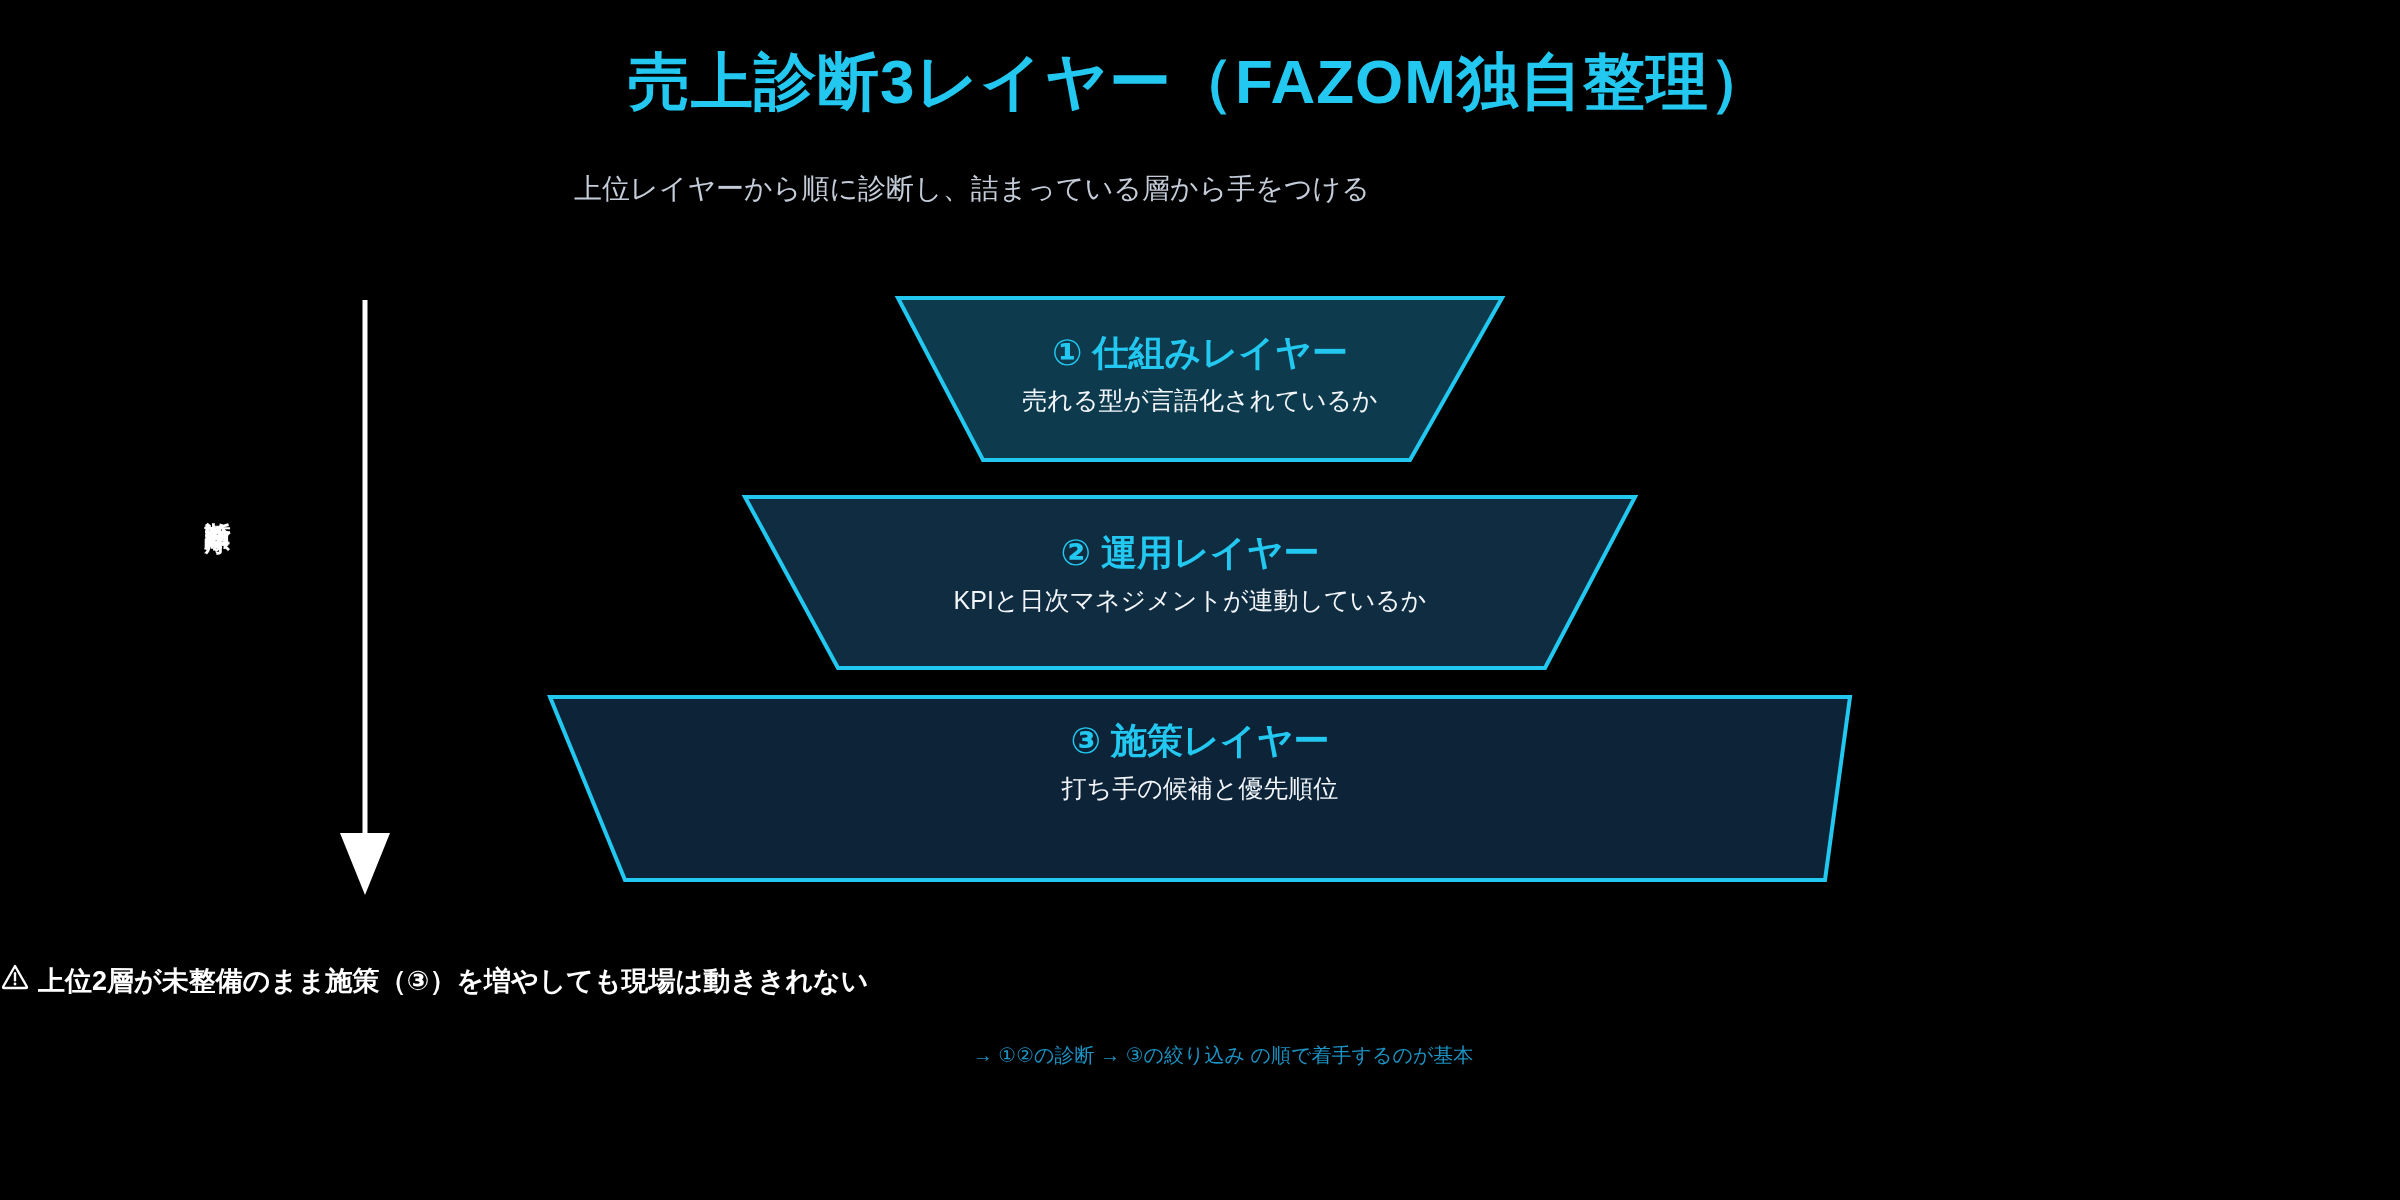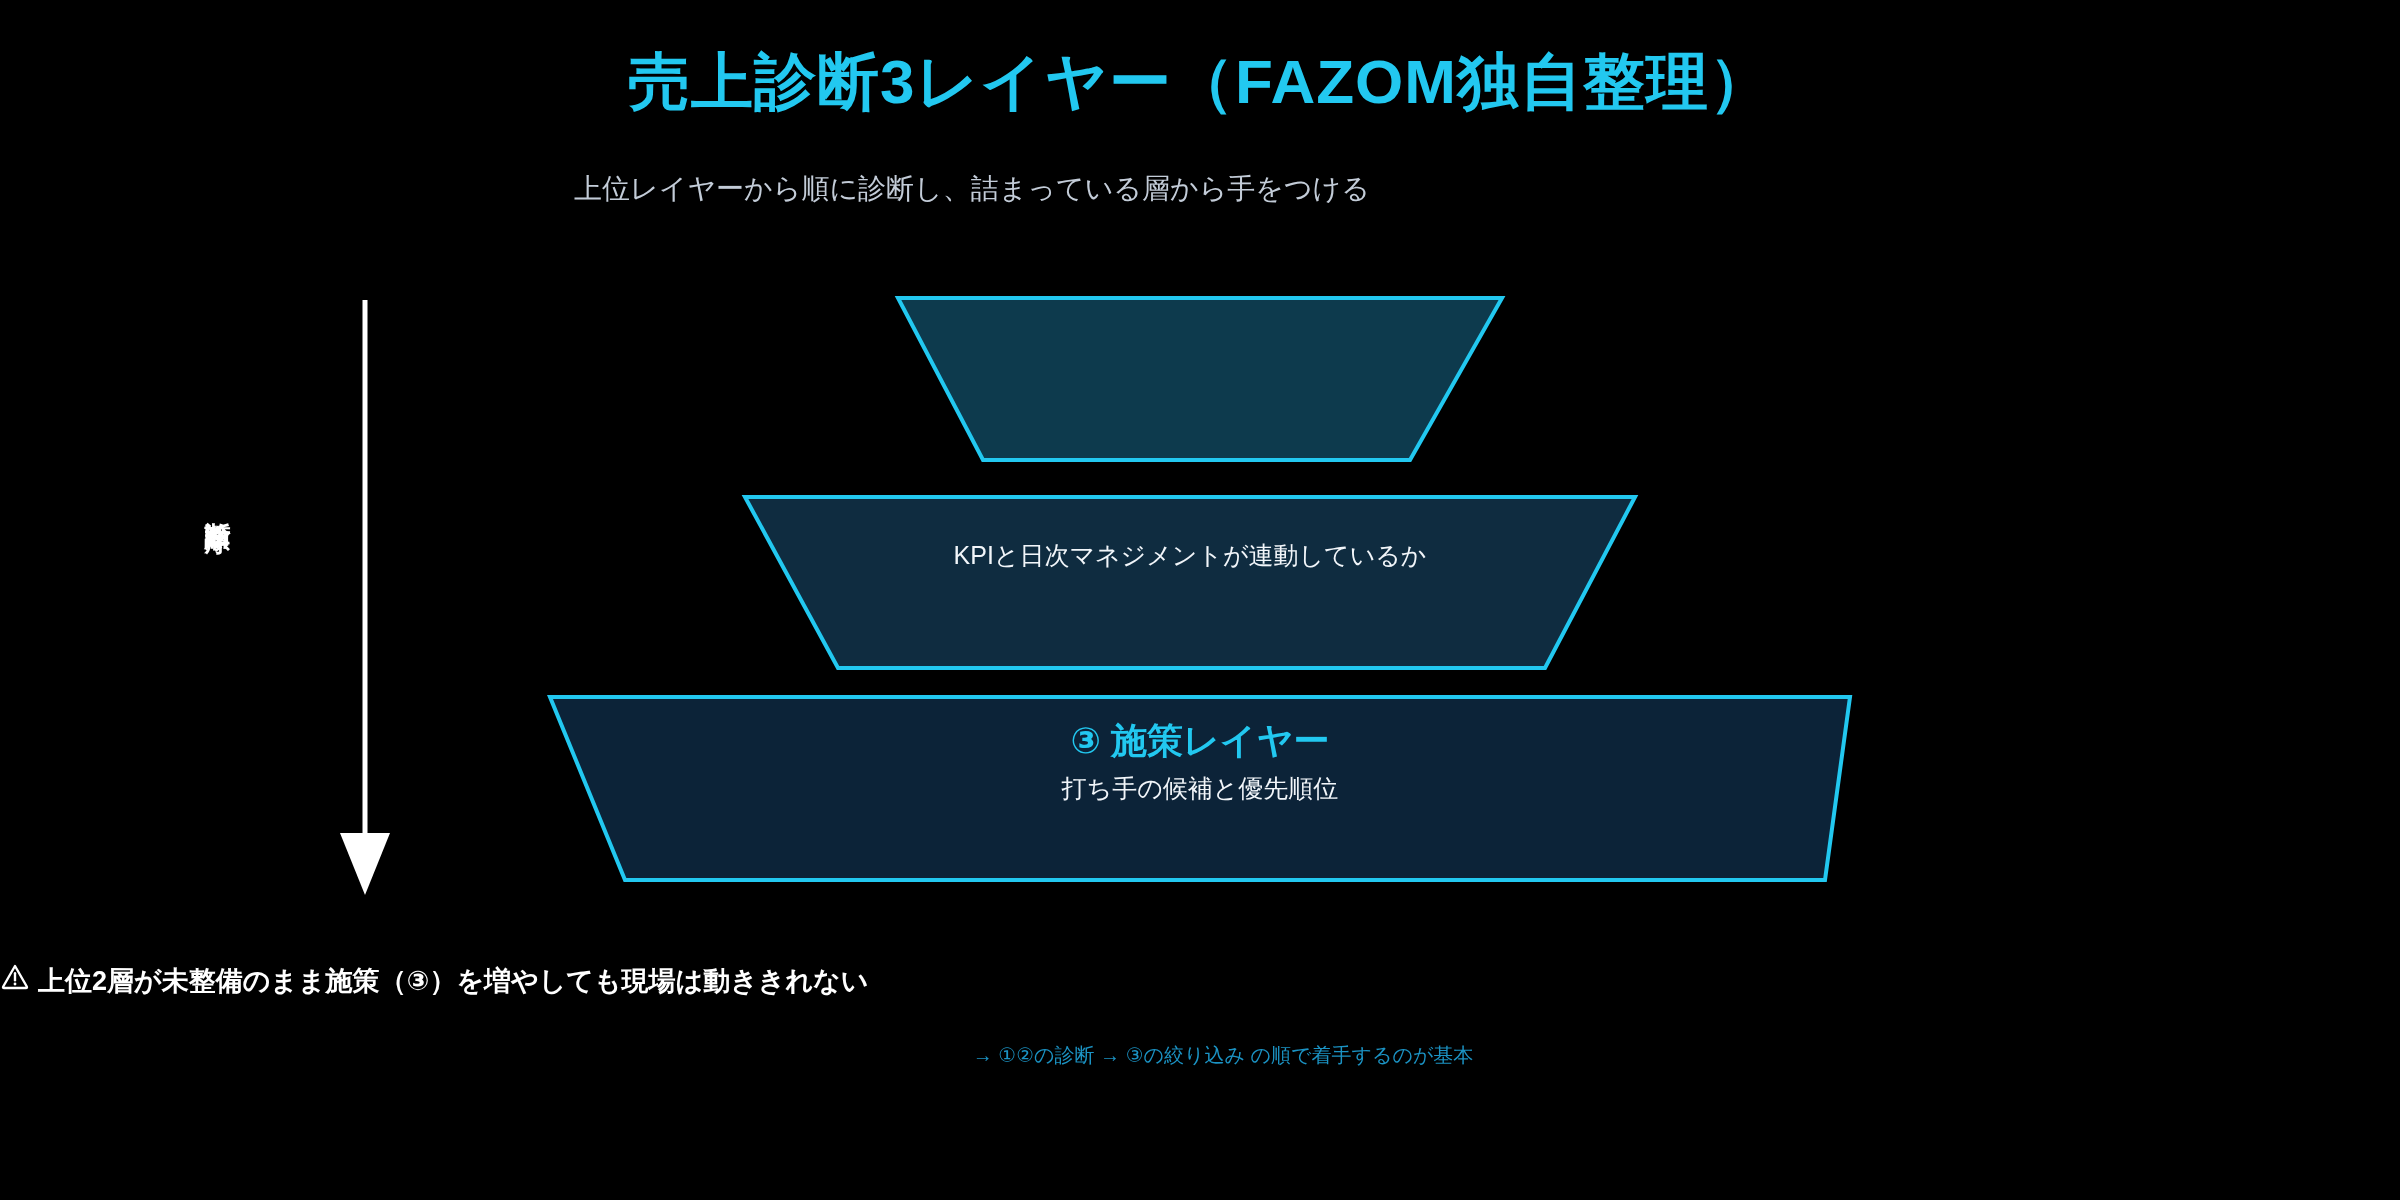--- a/index.html
+++ b/index.html
@@ -138,22 +138,27 @@
     <line x1="45" y1="0" x2="45" y2="540" stroke="#ffffff" stroke-width="5"></line>
     <polygon points="20,533 70,533 45,595" fill="#ffffff"></polygon>
   </svg>
 
   <svg class="funnel" viewBox="0 0 2400 1200">
     <polygon points="898,298 1502,298 1410,460 983,460" fill="#0d3a4d" stroke="#22c8f0" stroke-width="4"></polygon>
     <polygon points="745,497 1635,497 1545,668 838,668" fill="#0f2c40" stroke="#22c8f0" stroke-width="4"></polygon>
     <polygon points="550,697 1850,697 1825,880 625,880" fill="#0c2338" stroke="#22c8f0" stroke-width="4"></polygon>
   </svg>
 
+  <div class="layer-text" style="left:900px; top:330px; width:600px;">
+    <div class="layer-title">① 仕組みレイヤー</div>
+    <div class="layer-desc">売れる型が言語化されているか</div>
+  </div>
 
   <div class="layer-text" style="left:740px; top:530px; width:900px;">
+    <div class="layer-title">② 運用レイヤー</div>
     <div class="layer-desc">KPIと日次マネジメントが連動しているか</div>
   </div>
 
   <div class="layer-text" style="left:550px; top:718px; width:1300px;">
     <div class="layer-title">③ 施策レイヤー</div>
     <div class="layer-desc">打ち手の候補と優先順位</div>
   </div>
 
   <div class="warn">
     <svg class="warn-icon" width="30" height="30" viewBox="0 0 24 24">

